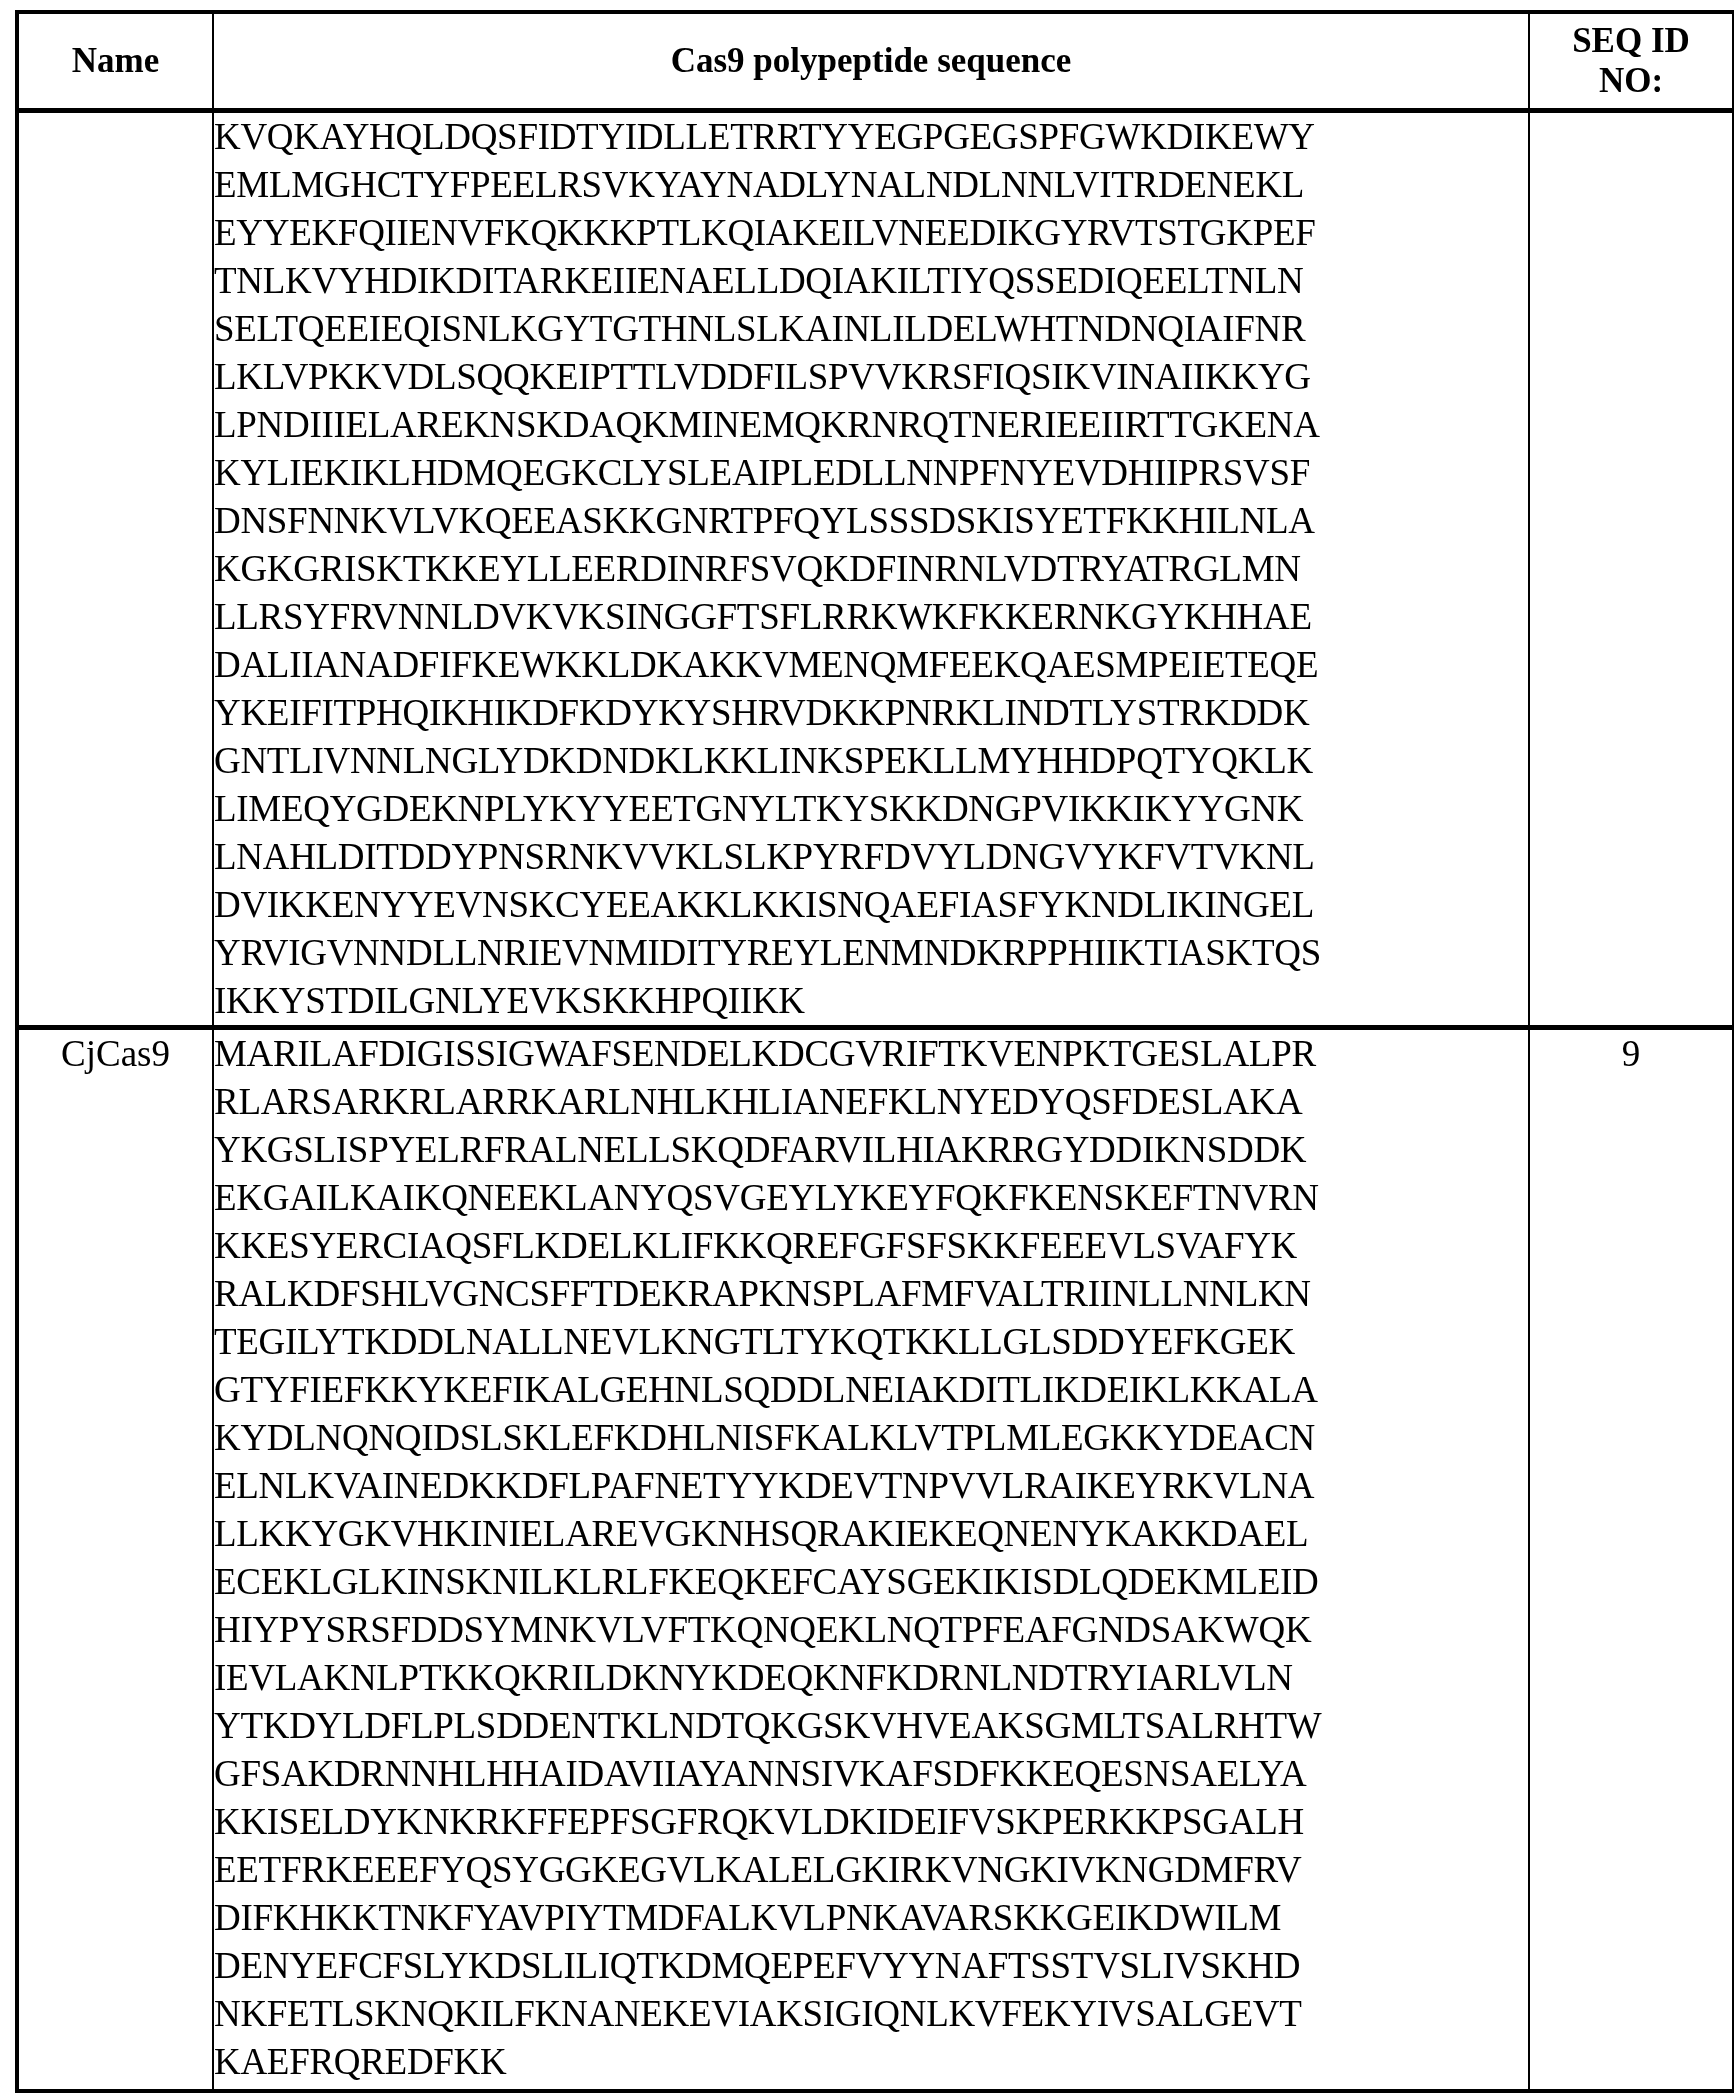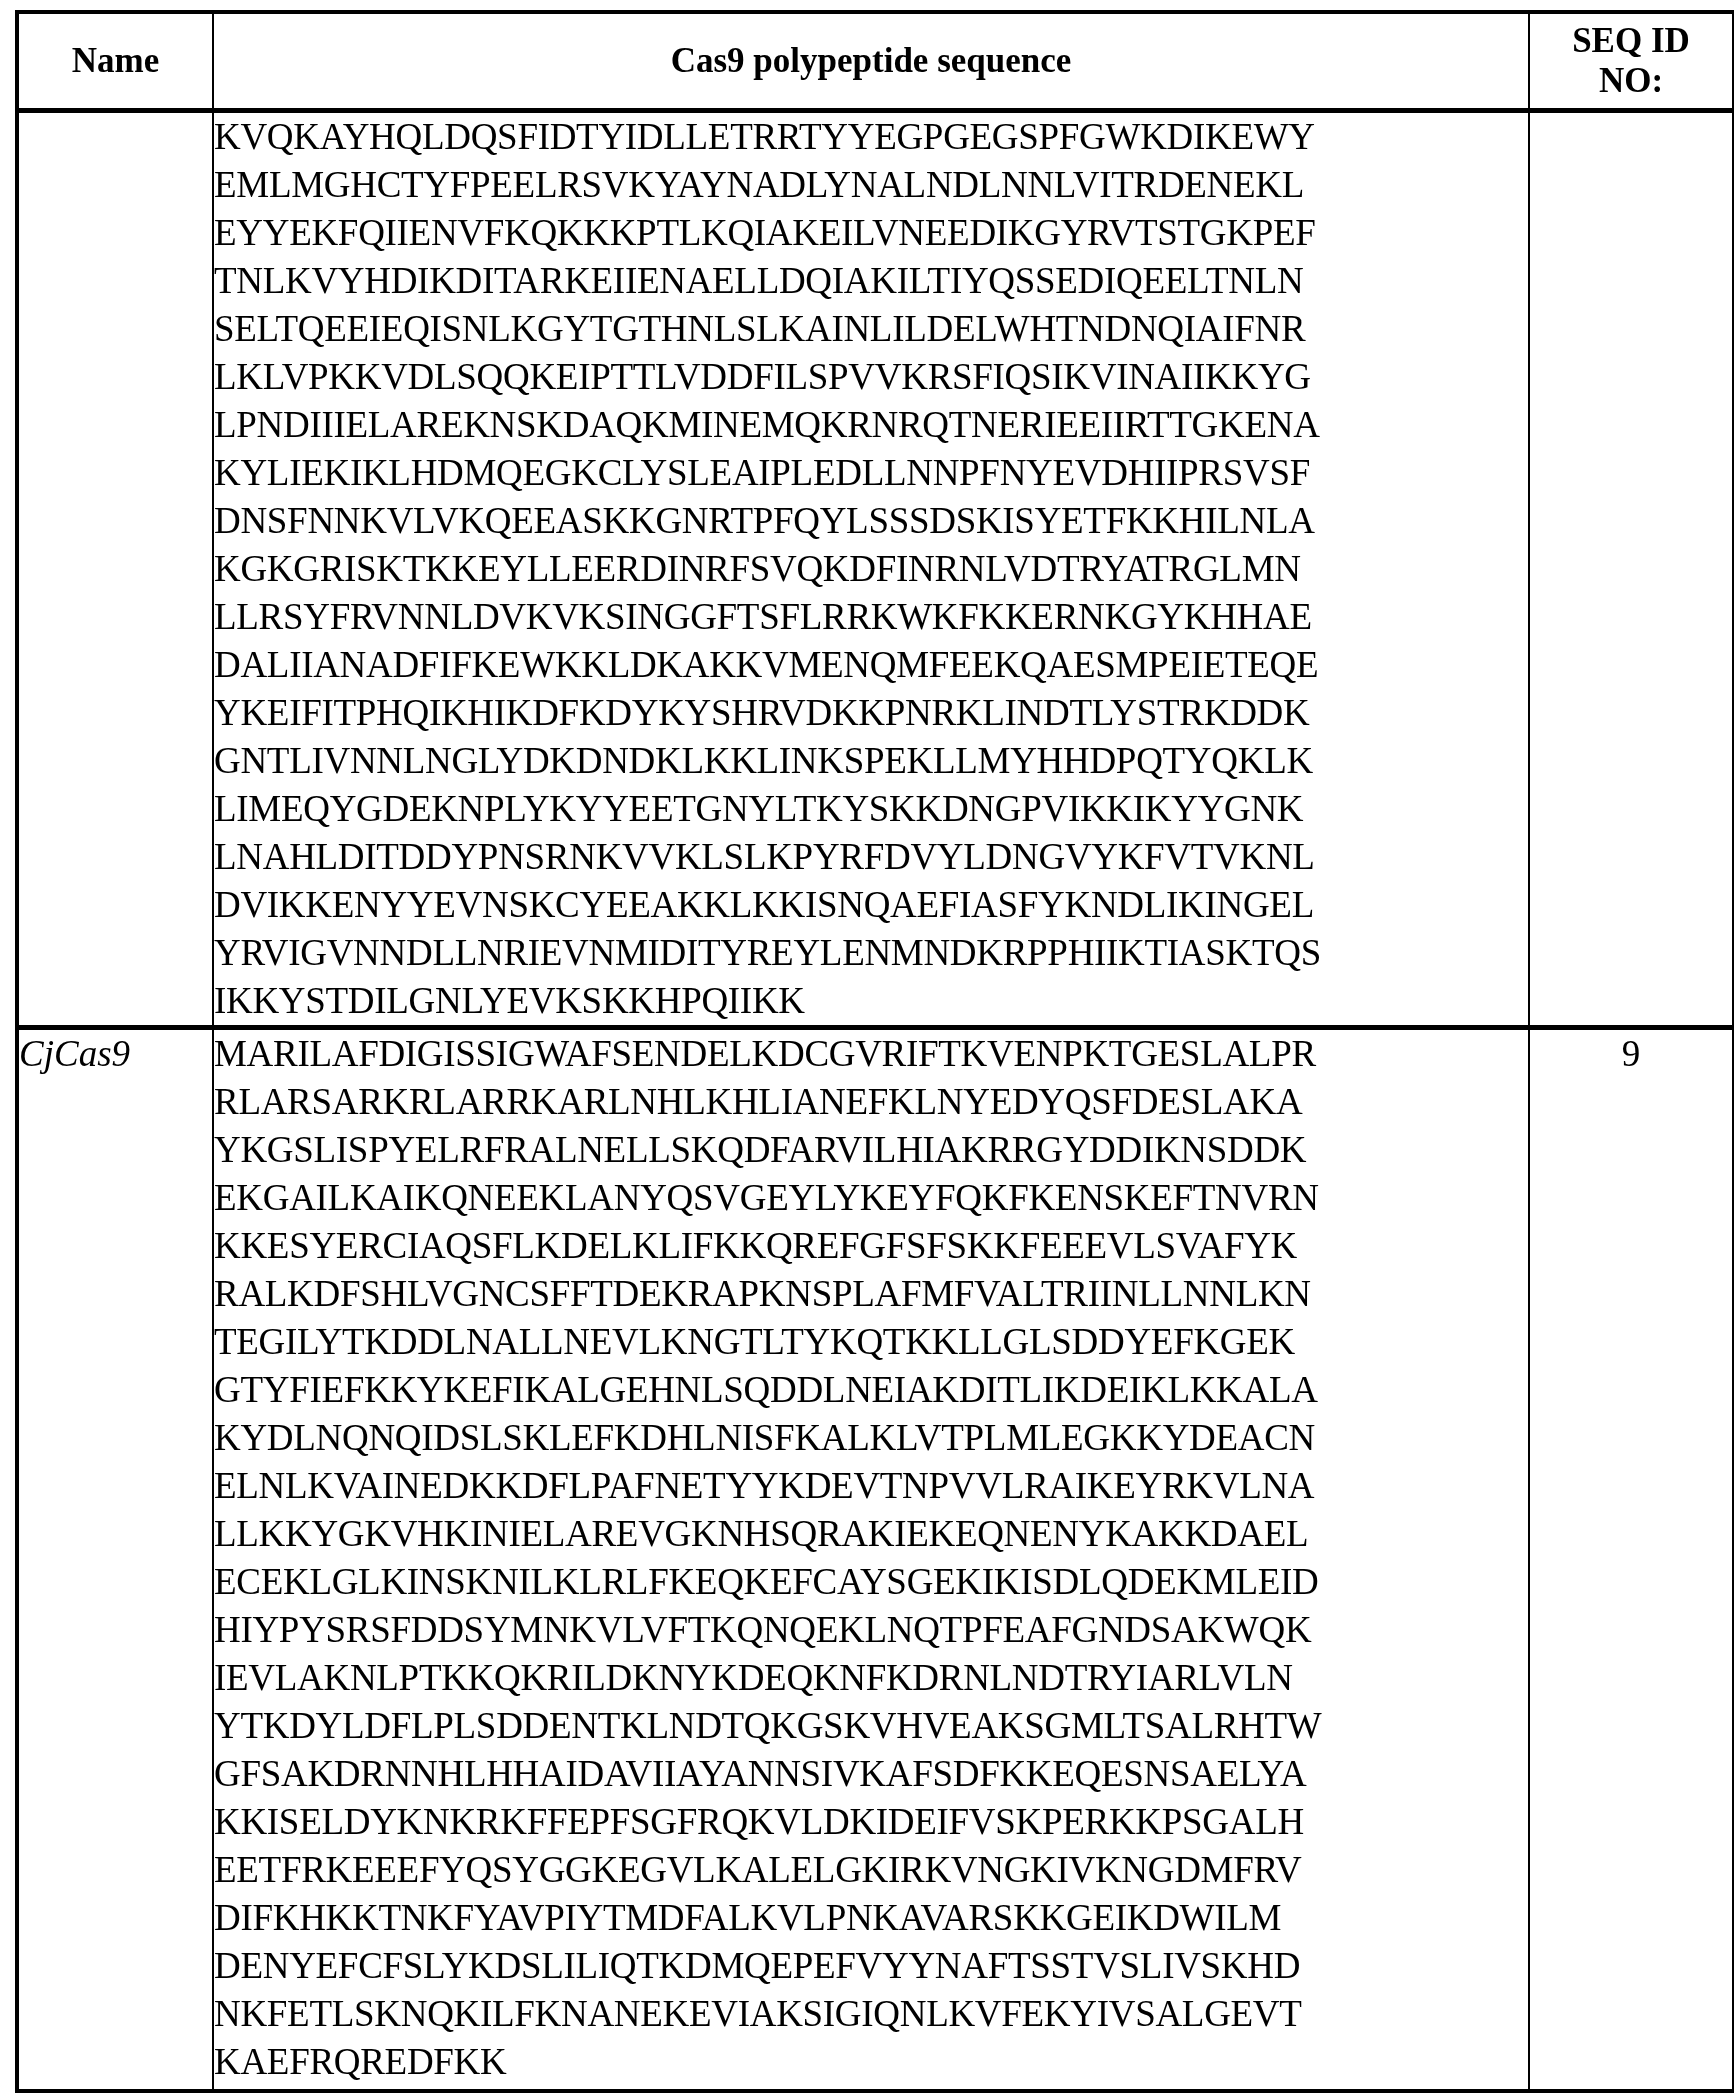--- a/index.html
+++ b/index.html
@@ -36,25 +36,24 @@
       line-height: 40px;
       text-align: center;
       vertical-align: middle;
       height: 94px;
     }
     .col-name { width: 196px; }
     .col-seq { width: 1316px; }
     .col-id { width: 205px; }
     .row-sep td { border-top: 5px solid #000; }
     .name-cell {
-      text-align: left;
+      text-align: center;
       font-size: 37px;
       line-height: 48px;
       padding-top: 5px;
-      font-style: italic;
     }
     .id-cell {
       text-align: center;
       font-size: 37px;
       line-height: 48px;
       padding-top: 5px;
     }
     .seq-cell {
       padding: 5px 0 3.4px 13.4px;
       font-size: 37px;

